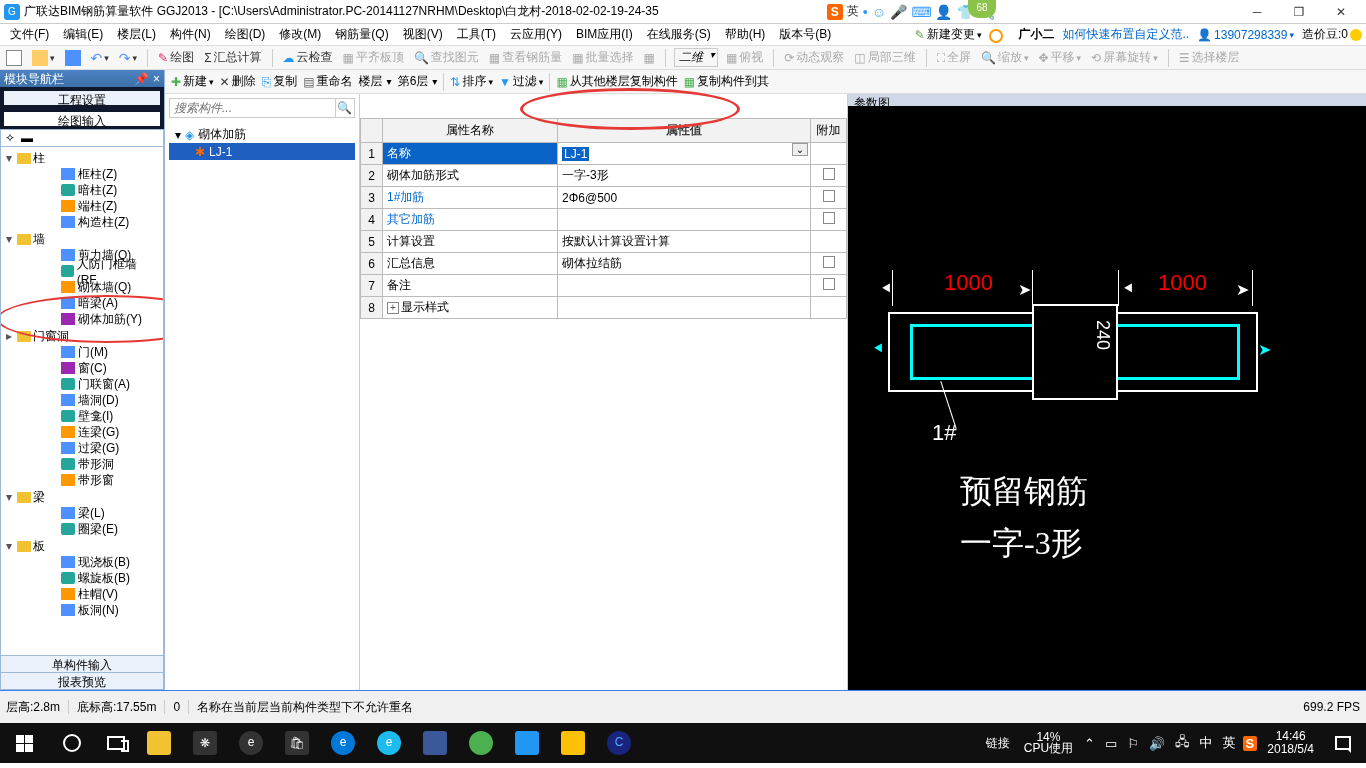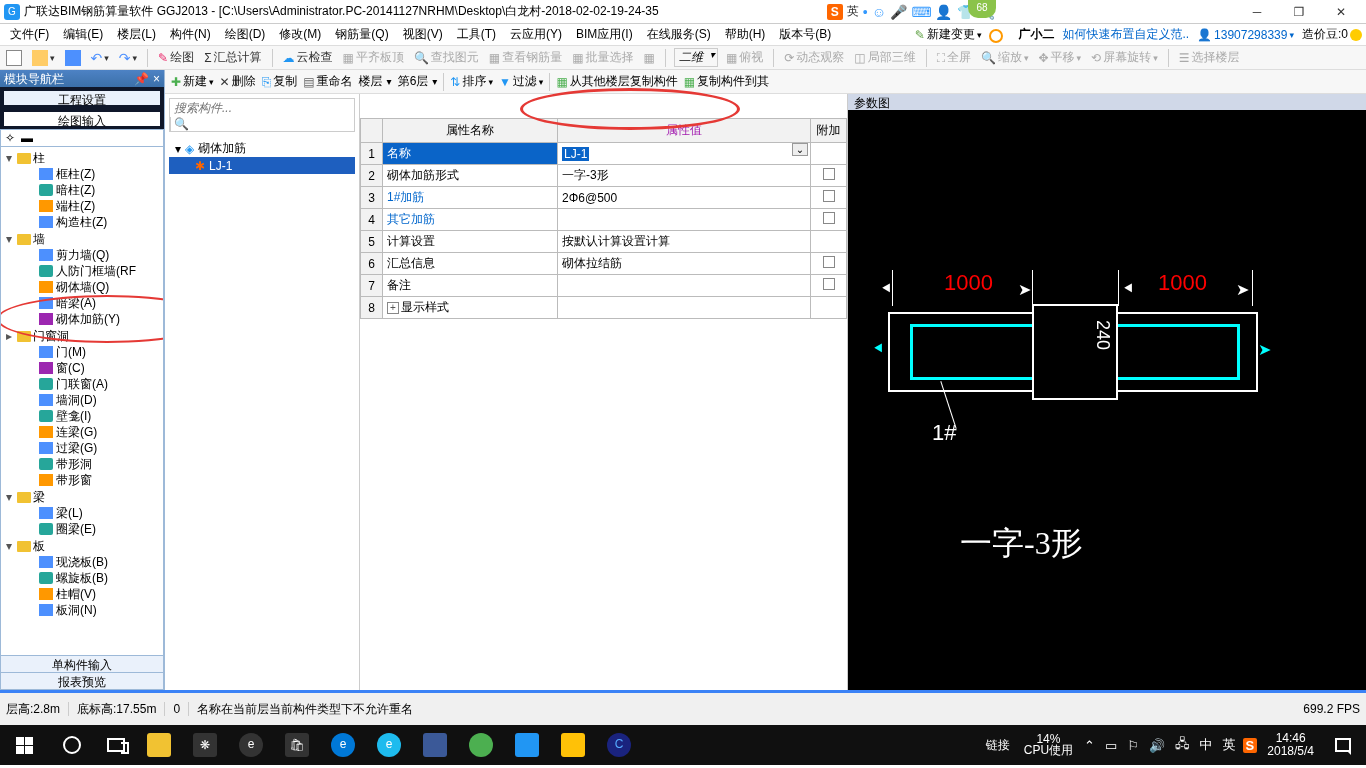--- a/index.html
+++ b/index.html
@@ -39,74 +39,74 @@
 .navhead { background:linear-gradient(#4d82c4,#3a6fa8); color:#fff; height:18px; display:flex; align-items:center; padding:0 4px; font-size:11px; }
 .navhead .pin { margin-left:auto; }
 .navtabs .tab { height:22px; line-height:18px; text-align:center; border:4px solid #0f172a; background:#eaf1fb; margin-top:-1px; cursor:default; }
 .navtabs .tab.active { background:#fff; }
 .navtool { height:18px; border:1px solid #9db9d8; display:flex; align-items:center; padding:0 4px; gap:6px; margin-top:-1px; background:#fff;}
 .navtree { flex:1; overflow:auto; border:1px solid #9db9d8; margin-top:-1px; background:#fff; padding:2px 0; position:relative;}
 .navtree .grp { margin:1px 0; }
 .navtree .ghdr { display:flex; align-items:center; gap:2px; padding:0 2px; height:16px;}
 .navtree .exp { width:12px; text-align:center; color:#555; }
 .navtree .folder { width:14px; height:11px; background:#f1c232; border-radius:1px; display:inline-block; }
-.navtree .item { display:flex; align-items:center; gap:3px; padding:0 14px 0 38px; height:16px; }
+.navtree .item { display:flex; align-items:center; gap:3px; padding:0 14px 0 38px; height:16px;margin-left:22px; }
 .navtree .item .ico { width:14px; height:12px; display:inline-block; }
 .navtree .item.selected { }
 .ic-blue{background:#4d90fe;} .ic-teal{background:#26a69a;border-radius:2px;} .ic-orange{background:#ff9800;} .ic-purple{background:#9c27b0;}
 .navbottom .tab { height:18px; line-height:18px; text-align:center; border:1px solid #9db9d8; background:#eaf1fb; margin-top:-1px;}
 .nav-ellipse { position:absolute; border:2px solid #e53935; border-radius:50%; pointer-events:none; }
 
 .midcol { width:195px; border-right:1px solid #ccc; display:flex; flex-direction:column; }
-.midsearch { display:flex; border:1px solid #ccc; margin:4px;flex-direction:column;}
+.midsearch { display:flex; border:1px solid #ccc; margin:4px;}
 .midsearch input { flex:1; border:none; padding:2px 4px; outline:none; color:#888; font-style:italic;}
 .midsearch .sbtn { width:22px; display:flex; align-items:center; justify-content:center; border-left:1px solid #ccc; color:#888;}
 .midtree { flex:1; padding:4px; }
 .midtree .node { display:flex; align-items:center; gap:4px; height:17px; padding-left:6px;}
 .midtree .child { padding-left:26px; }
 .midtree .child.sel { background:#1e5fbf; color:#fff; }
 .midtree .spark { color:#ff6600; }
 .righttool { height:24px; display:flex; align-items:center; gap:6px; padding:0 6px; border-bottom:1px solid #ddd; background:#f7f7f7;}
 .righttool .rb { display:flex; align-items:center; gap:2px; }
 .righttool .sep { width:1px; height:18px; background:#ccc; }
 .righttool .drop:after{content:"▾"; margin-left:2px; font-size:10px;}
 
 .propcol { width:488px; border-right:1px solid #ccc; display:flex; flex-direction:column; }
 .proptab { display:flex; border-bottom:1px solid #ccc; }
 .proptab .pt { padding:3px 12px; border:1px solid #ccc; border-bottom:none; background:#fff; }
 .proptbl { position:relative; }
 .proptbl table { border-collapse:collapse; width:100%;margin-top:24px; }
 .proptbl th { background:#f2f2f2; border:1px solid #bbb; padding:3px 4px; font-weight:normal; }
-.proptbl th.val { color:#a21caf; }
+.proptbl th.val { color:#404040;font-weight:bold; }
 .proptbl td { border:1px solid #bbb; padding:2px 4px; height:19px; }
 .proptbl td.num { background:#f2f2f2; text-align:center; width:22px; }
 .proptbl tr.selrow td.name { background:#0a64c8; color:#fff; }
 .proptbl tr.selrow td.val { background:#fff; position:relative; }
 .proptbl tr.selrow td.val .sel { background:#0a64c8; color:#fff; padding:0 2px;}
 .proptbl tr.selrow td.val:after { content:"⌄"; position:absolute; right:2px; top:0; border:1px solid #999; width:14px; text-align:center; background:#eee; font-size:10px;}
 .proptbl td.link { color:#0066cc; }
 .proptbl td.chk { text-align:center; }
 .proptbl .chkbox { display:inline-block; width:12px; height:12px; border:1px solid #888; }
 .proptbl .expander { color:#555; width:12px; display:inline-block; text-align:center; border:1px solid #888; font-size:10px; line-height:10px; margin-right:2px;}
 .prop-ellipse { position:absolute; border:3px solid #e53935; border-radius:50%; pointer-events:none; }
 
 .diagcol { flex:1; display:flex; flex-direction:column; }
-.diaghead { height:18px; background:#d0d8e8; padding:0 6px; line-height:18px; border-bottom:2px solid #000000;}
+.diaghead { height:18px; background:#d0d8e8; padding:0 6px; line-height:18px; border-bottom:6px solid #000000;}
 .diagram { flex:1; background:#000; position:relative; color:#fff; font-family:"SimSun"; }
 .diagram .dim { color:#ff0000; font-size:22px; position:absolute; }
 .diagram .arrow { color:#fff; position:absolute; font-size:16px;}
 .diagram .cyan-rect { position:absolute; border:3px solid #00ffff; }
 .diagram .white-rect { position:absolute; border:2px solid #fff; }
 .diagram .vtext { position:absolute; color:#fff; font-size:18px; writing-mode:vertical-rl; }
 .diagram .lbl { position:absolute; color:#fff; font-size:22px; }
 .diagram .big { position:absolute; color:#fff; font-size:32px; font-family:"SimSun"; }
 .diagram .tick { position:absolute; background:#fff; }
 .diagram .line { position:absolute; background:#fff; }
 
-.statusbar { height:18px; border-top:3px solid #3b82f6; display:flex; align-items:center; padding:16px 6px; font-size:11px; background:#f0f0f0;}
+.statusbar { height:18px; border-top:1px solid #3b82f6; display:flex; align-items:center; padding:16px 6px; font-size:11px; background:#f0f0f0;}
 .statusbar .sep { width:1px; height:14px; background:#ccc; margin:0 8px;}
 .statusbar .right { margin-left:auto; }
 
 .taskbar { height:40px; background:#101010; display:flex; align-items:center; color:#fff; }
 .taskbar .start { width:48px; height:40px; display:flex; align-items:center; justify-content:center; }
 .win-logo{display:grid;grid-template-columns:8px 8px;grid-template-rows:8px 8px;gap:1px;}
 .win-logo span{background:#fff;}
 .taskbar .cortana { width:48px; display:flex; align-items:center; justify-content:center;}
 .cortana-ring{width:18px;height:18px;border:2px solid #fff;border-radius:50%;}
 .taskbar .search { flex:0 0 290px; height:32px; background:#2b2b2b; display:flex; align-items:center; padding:0 8px; color:#999;}
@@ -576,20 +576,21 @@
           <div class="tick" style="left:184px;top:158px;width:1px;height:36px;"></div>
           <div class="tick" style="left:270px;top:158px;width:1px;height:36px;"></div>
           <div class="tick" style="left:404px;top:158px;width:1px;height:36px;"></div>
 
           <div class="white-rect" style="left:40px;top:200px;width:370px;height:80px;"></div>
           <div class="cyan-rect" style="left:62px;top:212px;width:330px;height:56px;"></div>
           <div class="white-rect" style="left:184px;top:192px;width:86px;height:96px;background:#000;"></div>
           <span class="vtext" style="left:244px;top:208px;">240</span>
           <div class="line" style="left:100px;top:268px;width:1px;height:50px;transform:rotate(-18deg);"></div>
           <span class="lbl" style="left:84px;top:308px;">1#</span>
+          <span class="big" style="left:112px;top:358px;">预留钢筋</span>
           <span class="big" style="left:112px;top:410px;">一字-3形</span>
           <span class="arrow" style="left:24px;top:228px;color:#0ff;">⯇</span>
           <span class="arrow" style="left:410px;top:228px;color:#0ff;">➤</span>
         </div>
       </div>
     </div>
   </div>
 </div>
 
 <div class="statusbar">

